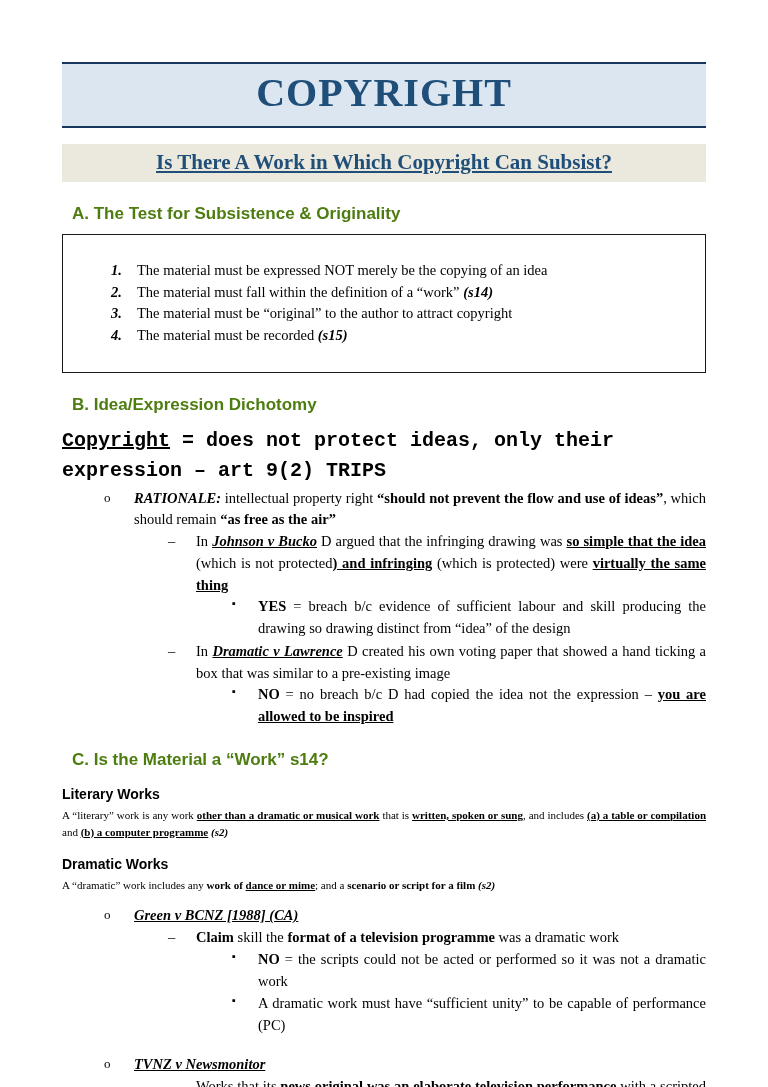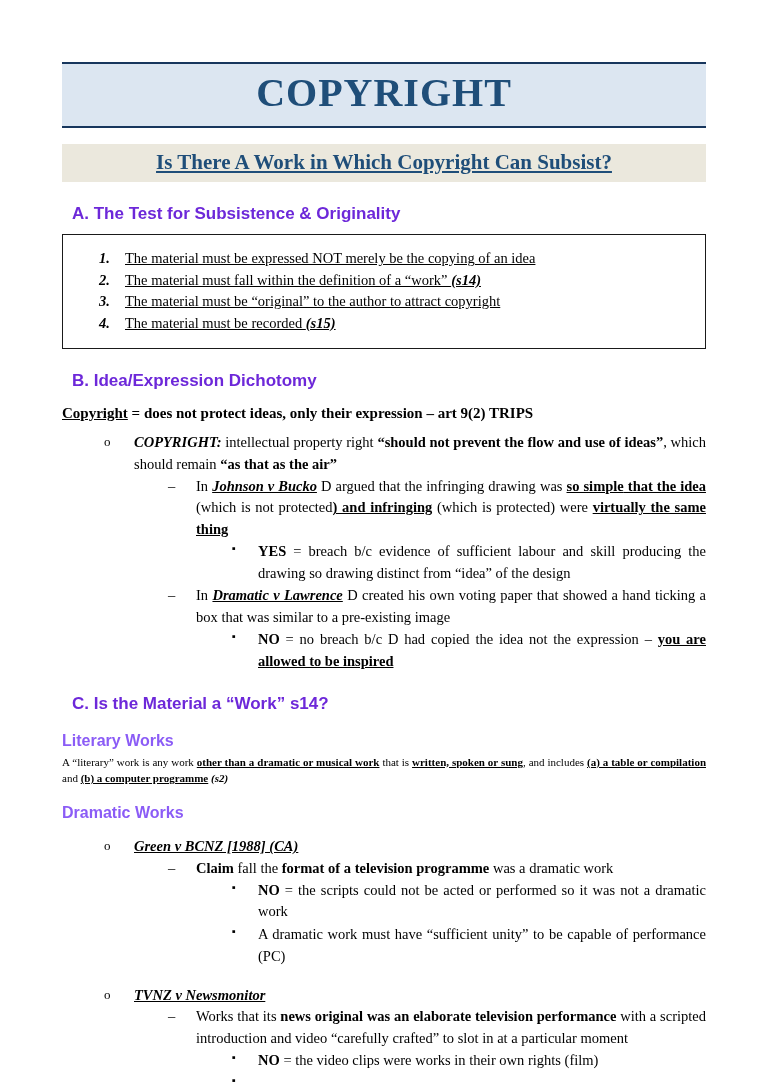--- a/index.html
+++ b/index.html
@@ -55,45 +55,44 @@
     color: #1f4e79;
     text-decoration: underline;
     display: block;
   }
 
   
   h2.section-heading {
     font-family: "Liberation Sans", "DejaVu Sans", sans-serif;
     font-weight: bold;
     font-size: 17px;
-    color: #6d28d9;
+    color: #4d7c0f;
     margin: 22px 0 10px 10px;
     line-height: 1.2;
   }
   h3.sub-heading {
     font-family: "Liberation Sans", "DejaVu Sans", sans-serif;
     font-weight: bold;
-    font-size: 16px;
-    color: #8b5cf6;
+    font-size: 14px;
+    color: #000000;
     margin: 16px 0 4px 0;
     line-height: 1.2;
   }
 
   
   .framed-box {
     border: 1.3px solid #1a1a1a;
     padding: 9px 10px 10px 10px;
     margin: 0 0 0 0;
   }
   .framed-box ol {
-    margin: 4px;
+    margin: 16px;
     padding: 0 0 0 46px;
     list-style: none;
     counter-reset: framed;
-    text-decoration: underline;
   }
   .framed-box ol li {
     counter-increment: framed;
     position: relative;
     font-size: 14.5px;
     line-height: 1.48;
     padding-left: 2px;
   }
   .framed-box ol li::before {
     content: counter(framed) ".";
@@ -104,24 +103,25 @@
   }
 
   
   p.body-line {
     font-size: 11px;
     line-height: 1.5;
     margin: 0 0 2px 0;
     text-align: justify;
   }
   p.lead-line {
-    font-size: 15px;
+    font-size: 20px;
     line-height: 1.5;
-    margin: 0 0 8px 0;
-    font-weight: bold;
+    margin: 0 0 2px 0;
+    font-weight: bold;
+    font-family: Liberation Mono, monospace;
   }
 
   
   ul.lvl {
     list-style: none;
     margin: 0;
     padding: 0;
   }
   ul.lvl > li {
     position: relative;
@@ -190,21 +190,21 @@
 
   <h2 class="section-heading">B. Idea/Expression Dichotomy</h2>
 
   <p class="lead-line">
     <span class="bu">Copyright</span><span> = does not protect ideas, only their expression – art 9(2) TRIPS</span>
   </p>
 
   <ul class="lvl lvl1">
     <li>
       <span class="marker">o</span>
-      <span class="bi">COPYRIGHT:</span><span> intellectual property right </span><b>“should not prevent the flow and use of ideas”</b><span>, which should remain </span><b>“as that as the air”</b>
+      <span class="bi">RATIONALE:</span><span> intellectual property right </span><b>“should not prevent the flow and use of ideas”</b><span>, which should remain </span><b>“as free as the air”</b>
 
       <ul class="lvl lvl2">
         <li>
           <span class="marker">–</span>
           <span>In </span><span class="biu">Johnson v Bucko</span><span> D argued that the infringing drawing was </span><span class="bu">so simple</span><span class="bu"> that the idea</span><span> (which is not protected</span><span class="bu">) and infringing</span><span> (which is protected) were </span><span class="bu">virtually the same thing</span>
 
           <ul class="lvl lvl3">
             <li>
               <span class="marker">▪</span>
               <b>YES</b><span> = breach b/c evidence of sufficient labour and skill producing the drawing so drawing distinct from “idea” of the design</span>
@@ -228,32 +228,35 @@
   </ul>
 
   <h2 class="section-heading">C. Is the Material a “Work” s14?</h2>
 
   <h3 class="sub-heading">Literary Works</h3>
   <p class="body-line">
     <span>A “literary” work is any work </span><span class="bu">other than a dramatic or musical work</span><span> that is </span><span class="bu">written, spoken or sung</span><span>, and includes </span><span class="bu">(a) a table or compilation</span><span> and </span><span class="bu">(b) a computer programme</span><span class="bi"> (s2)</span>
   </p>
 
   <h3 class="sub-heading">Dramatic Works</h3>
+  <p class="body-line">
+    <span>A “dramatic” work includes any </span><b>work of </b><span class="bu">dance or mime</span><span>; and a </span><b>scenario or script for a film</b><span class="bi"> (s2)</span>
+  </p>
 
   <div class="spacer-sm"></div>
 
   <ul class="lvl lvl1">
     <li>
       <span class="marker">o</span>
       <span class="biu">Green v BCNZ [1988] (CA)</span>
 
       <ul class="lvl lvl2">
         <li>
           <span class="marker">–</span>
-          <b>Claim</b><span> fall the </span><b>format of a television programme</b><span> was a dramatic work</span>
+          <b>Claim</b><span> skill the </span><b>format of a television programme</b><span> was a dramatic work</span>
 
           <ul class="lvl lvl3">
             <li>
               <span class="marker">▪</span>
               <b>NO</b><span> = the scripts could not be acted or performed so it was not a dramatic work</span>
             </li>
             <li>
               <span class="marker">▪</span>
               <span>A dramatic work must have “sufficient unity” to be capable of performance (PC)</span>
             </li>

